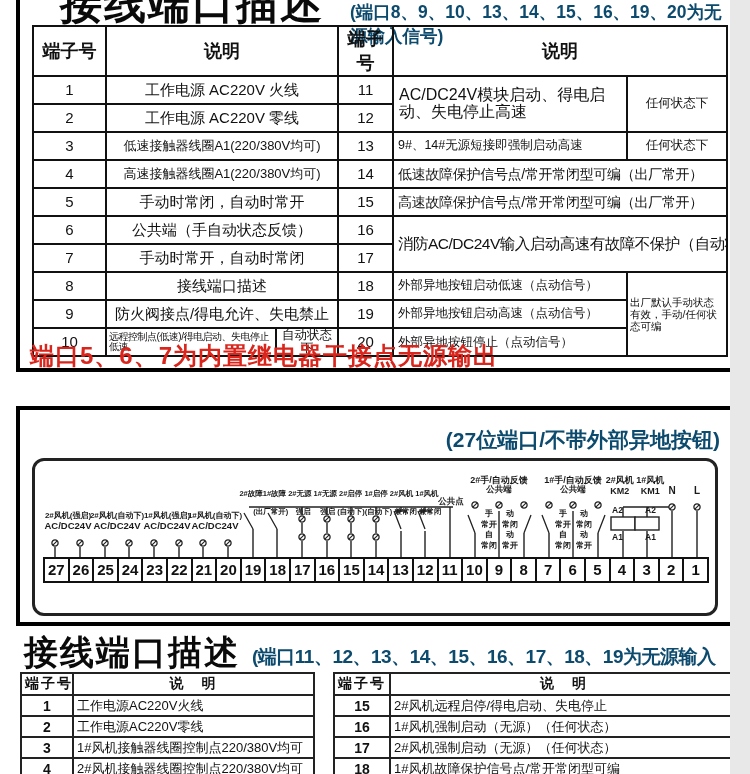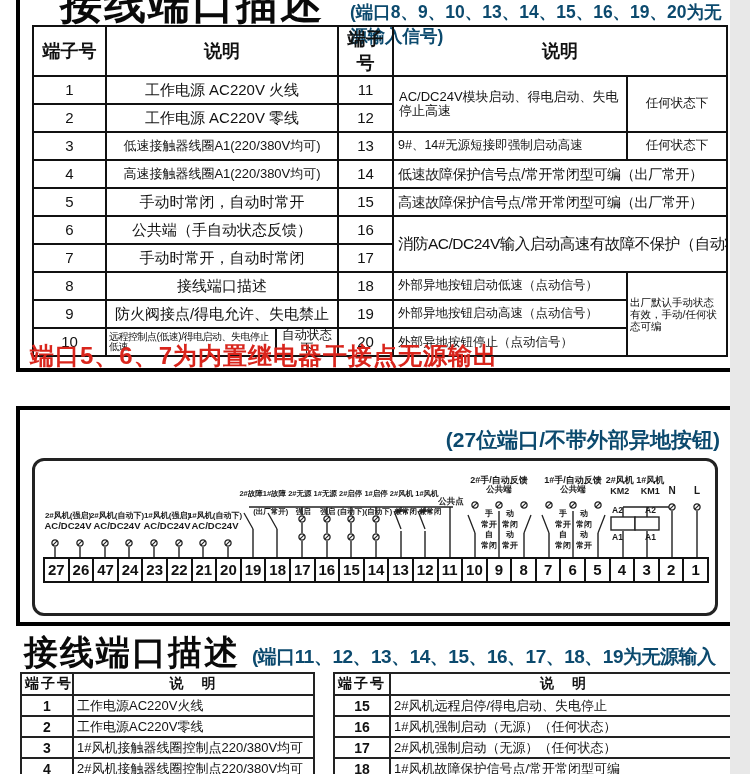--- a/index.html
+++ b/index.html
@@ -14,21 +14,21 @@
   #sec1-note{position:absolute;left:330px;top:48px;font-size:17.5px;letter-spacing:0;}
   
   .tbl1{position:absolute;left:12px;top:73px;width:694px;border-collapse:collapse;table-layout:fixed;}
   .tbl1 th,.tbl1 td{border:2px solid #111;padding:0 2px;overflow:hidden;}
   .tbl1 th{height:48px;font-size:18px;font-weight:600;}
   .tbl1 td{height:26px;font-size:15px;text-align:center;line-height:1.05;}
   .tbl1 td.ln{font-size:15px;}
   .tbl1 td.mid{font-size:13px;}
   .tbl1 td.sq{font-size:10px;letter-spacing:-0.5px;text-align:left;}
   .tbl1 td.st{font-size:12.5px;}
-  .tbl1 td.big{font-size:13px;text-align:left;padding-left:5px;}
+  .tbl1 td.big{font-size:16px;text-align:left;padding-left:5px;}
   .tbl1 td.sm{font-size:12.5px;text-align:left;padding-left:4px;}
   .tbl1 td.r14{font-size:14px;text-align:left;padding-left:4px;letter-spacing:-0.3px;}
   .tbl1 td.r1617{font-size:15.5px;text-align:left;padding-left:4px;white-space:nowrap;letter-spacing:-0.5px;}
   .tbl1 td.note3{font-size:10.5px;line-height:1.15;text-align:left;padding:0 2px;}
   #sec1-footer{position:absolute;left:10px;top:388px;font-size:24px;font-weight:bold;color:#d9251c;letter-spacing:1px;}
   
   #sec2-title{position:absolute;left:24px;top:8px;font-size:31px;}
   #sec2-note{position:absolute;right:14px;top:16px;font-size:21px;letter-spacing:0;}
   .diagram{position:absolute;left:12px;top:48px;width:680px;height:152px;border:3px solid #222;border-radius:12px;background:#fff;}
   .dsvg{position:absolute;left:0;top:0;}
@@ -267,21 +267,21 @@
       <div class="dlabel coillab" style="left:610px;top:45px">A2</div>
       <div class="dlabel coillab" style="left:577px;top:72px">A1</div>
       <div class="dlabel coillab" style="left:610px;top:72px">A1</div>
 
       <div class="dlabel" style="left:630px;top:24px;width:14px;font-size:10px">N</div>
       <div class="dlabel" style="left:655px;top:24px;width:14px;font-size:10px">L</div>
 
       <div class="tstrip">
           <span class="tcell">27</span>
           <span class="tcell">26</span>
-          <span class="tcell">47</span>
+          <span class="tcell">25</span>
           <span class="tcell">24</span>
           <span class="tcell">23</span>
           <span class="tcell">22</span>
           <span class="tcell">21</span>
           <span class="tcell">20</span>
           <span class="tcell">19</span>
           <span class="tcell">18</span>
           <span class="tcell">17</span>
           <span class="tcell">16</span>
           <span class="tcell">15</span>

